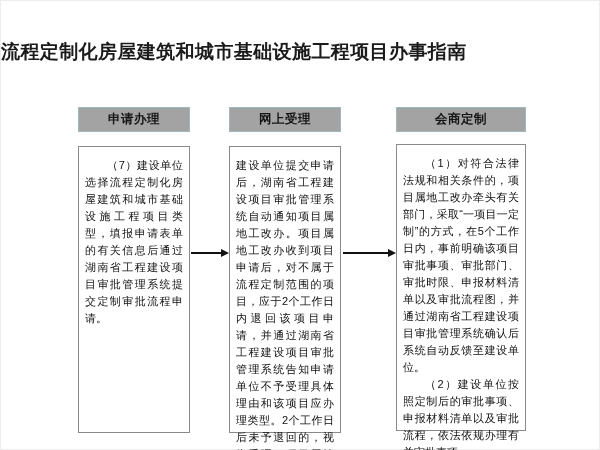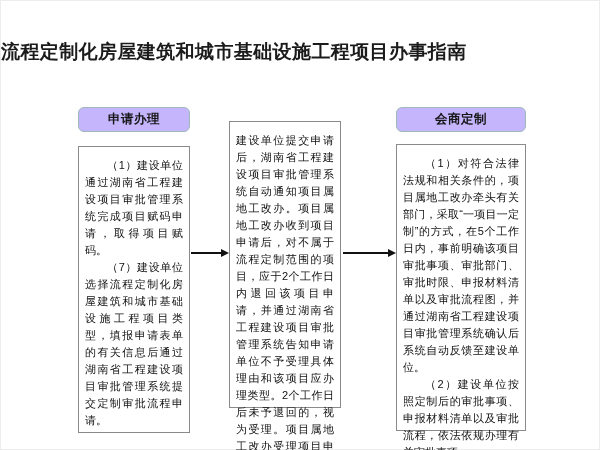--- a/index.html
+++ b/index.html
@@ -44,23 +44,23 @@
   .col-1 { left: 77px;  width: 112px; }
   .col-2 { left: 228px; width: 112px; }
   .col-3 { left: 395px; width: 130px; }
 
   .stage-pill {
     box-sizing: border-box;
     width: 100%;
     height: 25px;
     line-height: 23px;
     text-align: center;
-    background: #c4b5fd;
+    background: #a3a3a3;
     border: 1px solid #9fb9ba;
-    border-radius: 6px;
+    border-radius: 0;
     font-size: 12.5px;
     font-weight: bold;
     color: #161616;
     letter-spacing: 0.5px;
   }
 
   .stage-body {
     box-sizing: border-box;
     margin-top: 14px;
     border: 1px solid #8a8a8a;
@@ -118,31 +118,31 @@
 </head>
 <body>
 
 <div id="page">
 
   <div class="page-title">流程定制化房屋建筑和城市基础设施工程项目办事指南</div>
 
   <div class="column col-1">
     <div class="stage-pill">申请办理</div>
     <div class="stage-body">
-      <p>（1）建设单位通过湖南省工程建设项目审批管理系统完成项目赋码申请，取得项目赋码。</p>
       <p>（7）建设单位选择流程定制化房屋建筑和城市基础设施工程项目类型，填报申请表单的有关信息后通过湖南省工程建设项目审批管理系统提交定制审批流程申请。</p>
     </div>
   </div>
 
   <div class="arrow arrow-1">
     <div class="shaft"></div>
     <div class="head"></div>
   </div>
 
   <div class="column col-2">
+    <div class="stage-pill">网上受理</div>
     <div class="stage-body">
       <p class="noindent">建设单位提交申请后，湖南省工程建设项目审批管理系统自动通知项目属地工改办。项目属地工改办收到项目申请后，对不属于流程定制范围的项目，应于2个工作日内退回该项目申请，并通过湖南省工程建设项目审批管理系统告知申请单位不予受理具体理由和该项目应办理类型。2个工作日后未予退回的，视为受理。项目属地工改办受理项目申请后，系统自动告知建设单位。</p>
     </div>
   </div>
 
   <div class="arrow arrow-2">
     <div class="shaft"></div>
     <div class="head"></div>
   </div>
 

